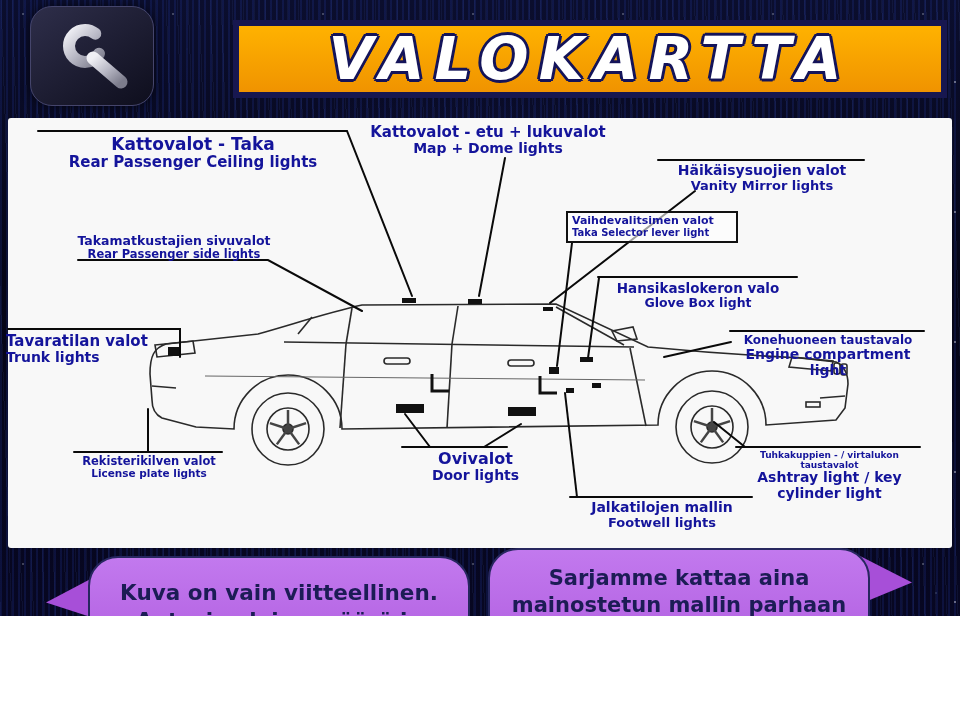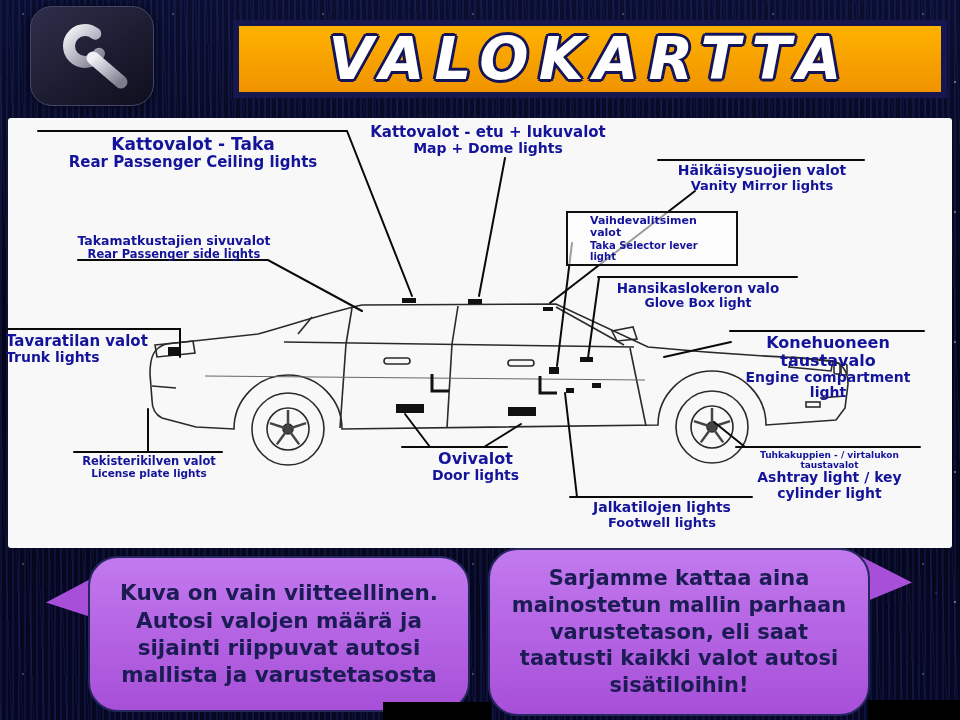--- a/index.html
+++ b/index.html
@@ -1,17 +1,17 @@
 <!DOCTYPE html>
 <html style="--banner-bg: #f09300; --banner-border: #171750; --label-text: #14149b; --panel-bg: #f8f8f8; --bubble-bg: #a74fd8; --bubble-text: #1c1c55; --background: #04040e;"><head>
 <meta charset="utf-8">
 <style>
   html,body{margin:0;padding:0;}
   .page{
-    position:relative;width:960px;height:720px;overflow:hidden;
+    position:relative;width:960px;height:616px;overflow:hidden;
     font-family:"DejaVu Sans",sans-serif;
     background-color:#04040e;
     background-image:
       radial-gradient(1.6px 1.6px at 23px 14px, rgba(235,242,255,.95), transparent 60%),
       radial-gradient(1.2px 1.2px at 67px 49px, rgba(160,190,255,.8), transparent 60%),
       radial-gradient(2px 2px at 105px 82px, rgba(255,255,255,.9), transparent 60%),
       radial-gradient(1.1px 1.1px at 41px 96px, rgba(120,150,255,.7), transparent 60%),
       radial-gradient(1.4px 1.4px at 136px 33px, rgba(200,220,255,.85), transparent 60%),
       repeating-linear-gradient(90deg, rgba(45,75,210,.16) 0 2px, transparent 2px 6px),
       repeating-linear-gradient(88deg, rgba(110,150,255,.07) 0 1px, transparent 1px 11px),
@@ -39,21 +39,21 @@
   }
   .panel{
     position:absolute;left:8px;top:118px;width:944px;height:430px;
     background:var(--panel-bg,#f8f8f8);border-radius:3px;
   }
   .overlay{position:absolute;left:0;top:0;width:960px;height:720px;pointer-events:none;}
   .lbl{
     position:absolute;text-align:center;color:var(--label-text,#14149b);
     font-weight:bold;line-height:1.12;
   }
-  .lbl.boxed{border:2px solid #111;padding:2px 22px;box-sizing:border-box;background:rgba(255,255,255,.6);}
+  .lbl.boxed{border:2px solid #111;padding:2px 4px;box-sizing:border-box;background:rgba(255,255,255,.6);}
   .lbl.leftalign{text-align:left;}
   .bubble{
     position:absolute;border-radius:30px;box-sizing:border-box;
     background:linear-gradient(180deg,#c279ee,var(--bubble-bg,#a74fd8));
     border:2px solid #27275f;color:var(--bubble-text,#1c1c55);
     font-weight:bold;text-align:center;display:flex;align-items:center;justify-content:center;
     padding:12px 20px;line-height:1.27;
   }
   .bubble.left{left:88px;top:556px;width:382px;height:156px;font-size:21.5px;}
   .bubble.right{left:488px;top:548px;width:382px;height:168px;font-size:21px;}
@@ -203,37 +203,37 @@
   </div>
   <div class="lbl" style="left:598px;top:281px;width:200px">
     <div style="font-size:13.5px">Hansikaslokeron valo</div>
     <div style="font-size:12.5px">Glove Box light</div>
   </div>
   <div class="lbl leftalign" style="left:6px;top:333px;width:172px">
     <div style="font-size:15px">Tavaratilan valot</div>
     <div style="font-size:14px">Trunk lights</div>
   </div>
   <div class="lbl" style="left:730px;top:334px;width:196px">
-    <div style="font-size:16px">Konehuoneen taustavalo</div>
+    <div style="font-size:12px">Konehuoneen taustavalo</div>
     <div style="font-size:14px">Engine compartment light</div>
   </div>
   <div class="lbl" style="left:74px;top:455px;width:150px">
     <div style="font-size:11.5px">Rekisterikilven valot</div>
     <div style="font-size:10.5px">License plate lights</div>
   </div>
   <div class="lbl" style="left:423px;top:450px;width:105px">
     <div style="font-size:16px">Ovivalot</div>
     <div style="font-size:14px">Door lights</div>
   </div>
   <div class="lbl" style="left:737px;top:450px;width:185px">
     <div style="font-size:9px">Tuhkakuppien - / virtalukon taustavalot</div>
     <div style="font-size:14px">Ashtray light / key cylinder light</div>
   </div>
   <div class="lbl" style="left:572px;top:500px;width:180px">
-    <div style="font-size:14px">Jalkatilojen lights</div>
+    <div style="font-size:14px">Jalkatilojen mallin</div>
     <div style="font-size:13px">Footwell lights</div>
   </div>
 
   <div class="tail left"></div>
   <div class="tail right"></div>
   <div class="bubble left">
     <span>Kuva on vain viitteellinen. Autosi valojen määrä ja sijainti riippuvat autosi mallista ja varustetasosta</span>
   </div>
   <div class="bubble right">
     <span>Sarjamme kattaa aina mainostetun mallin parhaan varustetason, eli saat taatusti kaikki valot autosi sisätiloihin!</span>

